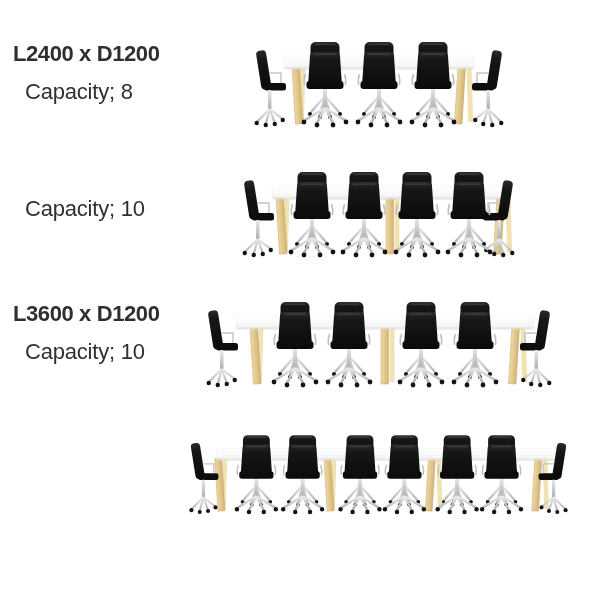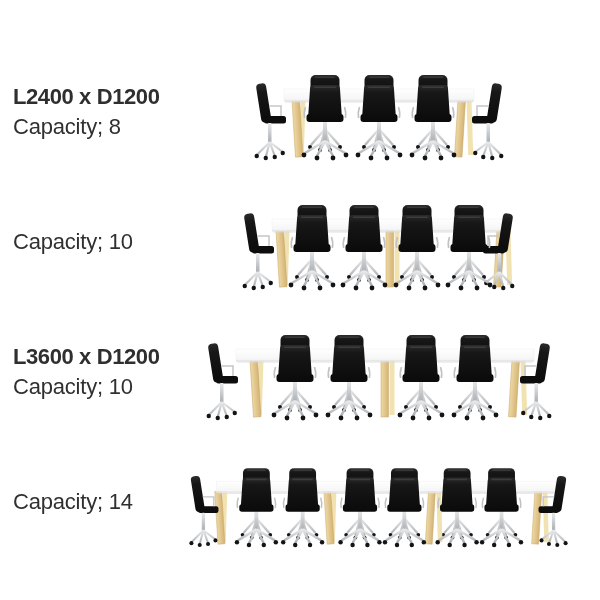--- a/index.html
+++ b/index.html
@@ -1,28 +1,28 @@
 <!DOCTYPE html>
 <html><head>
 <meta charset="utf-8">
 <style>
   html,body{margin:0;padding:0;}
   body{
     width:600px;height:600px;background:#ffffff;overflow:hidden;
     font-family:"Liberation Sans", sans-serif;
   }
-  .page{position:relative;width:564px;height:600px;box-sizing:border-box;padding-top:53px;}
+  .page{position:relative;width:564px;height:600px;box-sizing:border-box;padding-top:20px;}
   .row{display:flex;align-items:center;height:130px;}
   .label{width:168px;padding-left:13px;flex:none;transform:translateY(-6px);}
   .label h3{
     margin:0 0 4px 0;font-size:22px;line-height:26px;font-weight:700;
     color:#2f2f2f;letter-spacing:-0.4px;white-space:nowrap;
   }
   .label p{
-    margin:0;font-size:22px;line-height:26px;font-weight:400;
+    margin:12px;font-size:22px;line-height:26px;font-weight:400;
     color:#303030;letter-spacing:-0.2px;white-space:nowrap;
   }
   .image-wrap{flex:1;display:flex;justify-content:center;align-items:center;min-width:0;}
   .image-wrap svg{transform:translateX(6px);display:block;}
 </style>
 </head>
 <body>
 
 <div class="page">
 
@@ -471,21 +471,20 @@
             <rect x="252.5" y="49" width="37" height="8" rx="3" fill="#0b0b0b"></rect>
             <path d="M256,24 Q256,20 260,20 L282,20 Q286,20 286,24 L287.8,51 Q288,55.5 283.5,55.5 L258.5,55.5 Q254,55.5 254.2,51 Z" fill="url(#bk2)"></path>
             <rect x="260" y="21.4" width="22" height="1.5" rx="0.75" fill="#3c3c3c"></rect>
           </g>
         </svg>
     </div>
   </section>
 
   <section class="row">
     <div class="label">
-      <p>Capacity; 14</p>
     </div>
     <div class="image-wrap">
       <svg viewBox="0 0 414 106" width="414" height="106">
           <defs>
             <linearGradient id="ch3" x1="0" y1="0" x2="0" y2="1">
               <stop offset="0" stop-color="#e9eaeb"></stop>
               <stop offset="1" stop-color="#a9adb1"></stop>
             </linearGradient>
             <linearGradient id="wd3" x1="0" y1="0" x2="1" y2="0">
               <stop offset="0" stop-color="#eed9a4"></stop>

